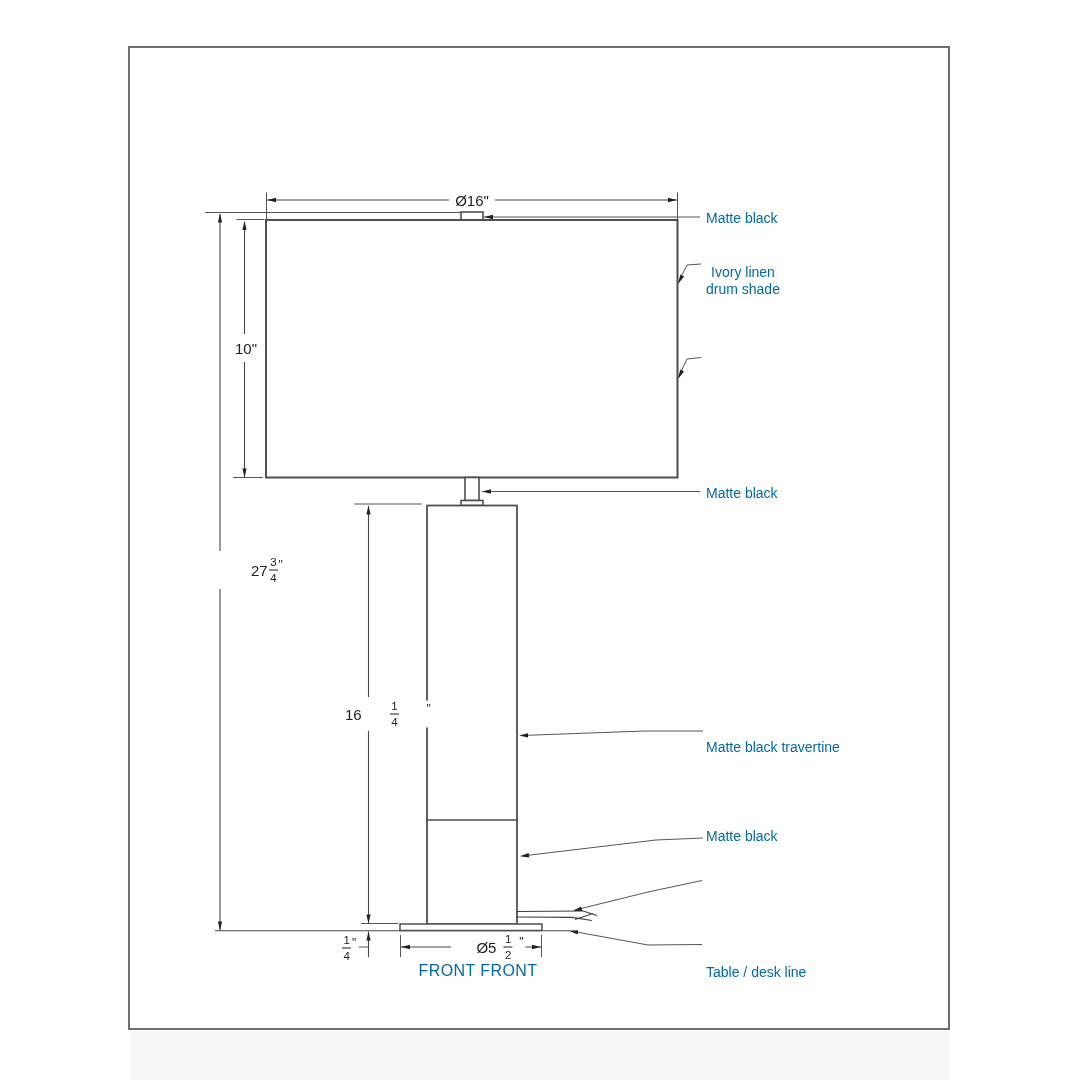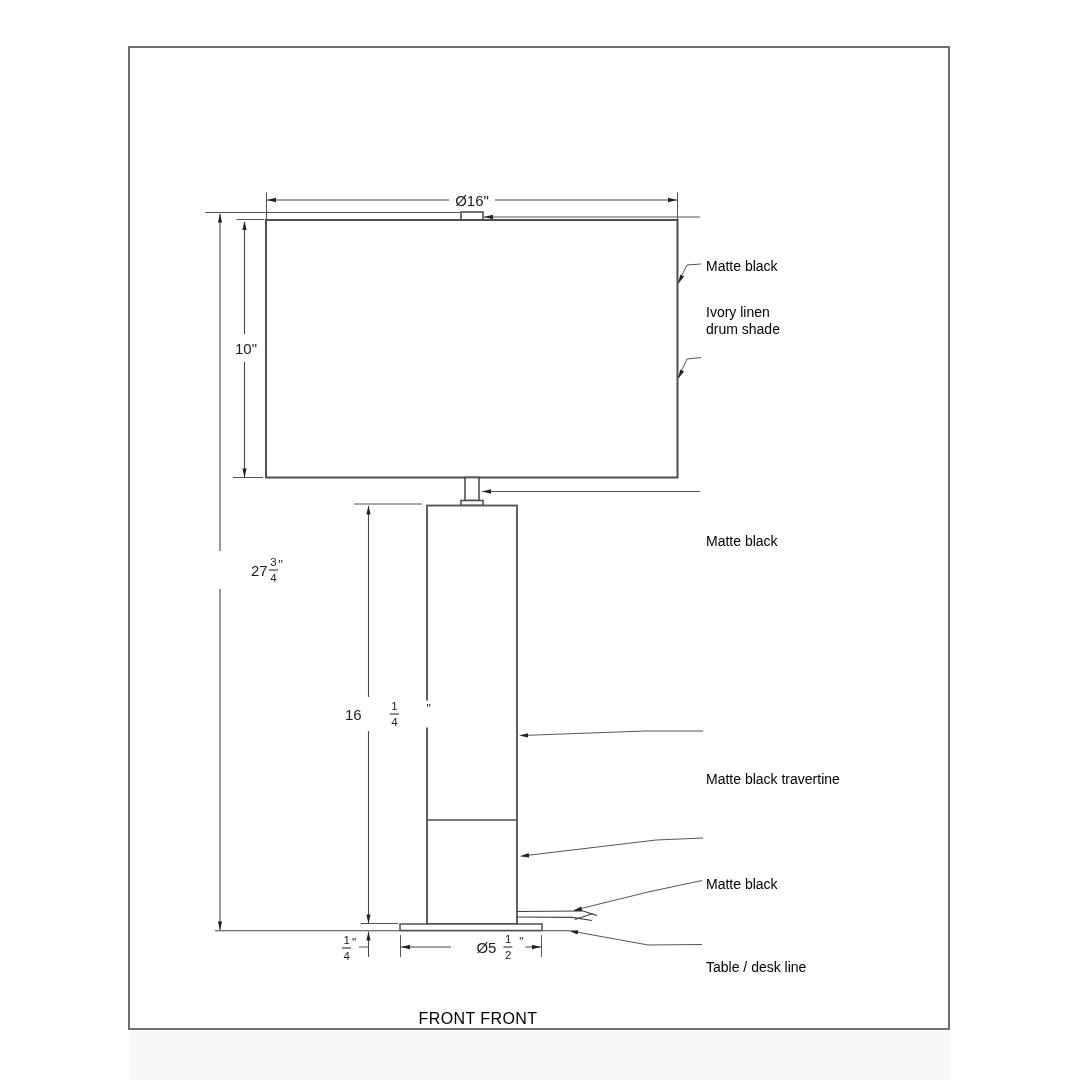--- a/index.html
+++ b/index.html
@@ -2,21 +2,21 @@
 <html><head>
 <meta charset="utf-8">
 <style>
   html,body { margin:0; padding:0; background:#fff; }
   #stage {
     position:relative; width:1080px; height:1080px; overflow:hidden;
     background:#ffffff; font-family:"Liberation Sans","DejaVu Sans",sans-serif;
     color:#1d1d1d;
   }
   #linework { position:absolute; left:0; top:0; width:1080px; height:1080px; }
-  .txt { position:absolute; white-space:nowrap; font-size:14px; line-height:17px; color:#000000;margin-top:48px; }
+  .txt { position:absolute; white-space:nowrap; font-size:14px; line-height:17px; color:#0369a1; }
   .anno { left:706px; }
   .dim-label { position:absolute; display:inline-flex; align-items:center; background:#ffffff; padding:0 2px; }
   .dim-label.centered { transform:translate(-50%,-50%); }
   .dim-label.vcentered { transform:translateY(-50%); }
   .whole { font-size:15px; line-height:15px; }
   .plain { font-size:15px; line-height:15px; }
   .frac { display:inline-flex; flex-direction:column; align-items:center; font-size:11.5px; line-height:1; margin-left:1px; }
   .frac .num { border-bottom:1.3px solid #1d1d1d; padding:0 1.5px 1.5px; }
   .frac .den { padding-top:1.5px; }
   .unit { font-size:12px; line-height:12px; position:relative; top:-6px; margin-left:0.5px; }
@@ -147,28 +147,28 @@
         <span class="num">1</span>
         <span class="den">2</span>
       </span>
       <span class="unit">"</span>
   </div>
 
   <div class="txt view-title" style="left:478px; top:970px;">FRONT FRONT</div>
 
   <div class="txt anno" style="top:210px;">Matte black</div>
 
-  <div class="txt anno" style="top:256px;">
+  <div class="txt anno" style="top:264px;text-align:center;">
     <div>Ivory linen</div>
     <div>drum shade</div>
   </div>
 
 
   <div class="txt anno" style="top:485px;">Matte black</div>
 
-  <div class="txt anno" style="top:723px;">Matte black travertine</div>
+  <div class="txt anno" style="top:739px;">Matte black travertine</div>
 
   <div class="txt anno" style="top:828px;">Matte black</div>
 
 
-  <div class="txt anno" style="top:911px;">Table / desk line</div>
+  <div class="txt anno" style="top:964px;">Table / desk line</div>
 
 </div>
 
 </body></html>

